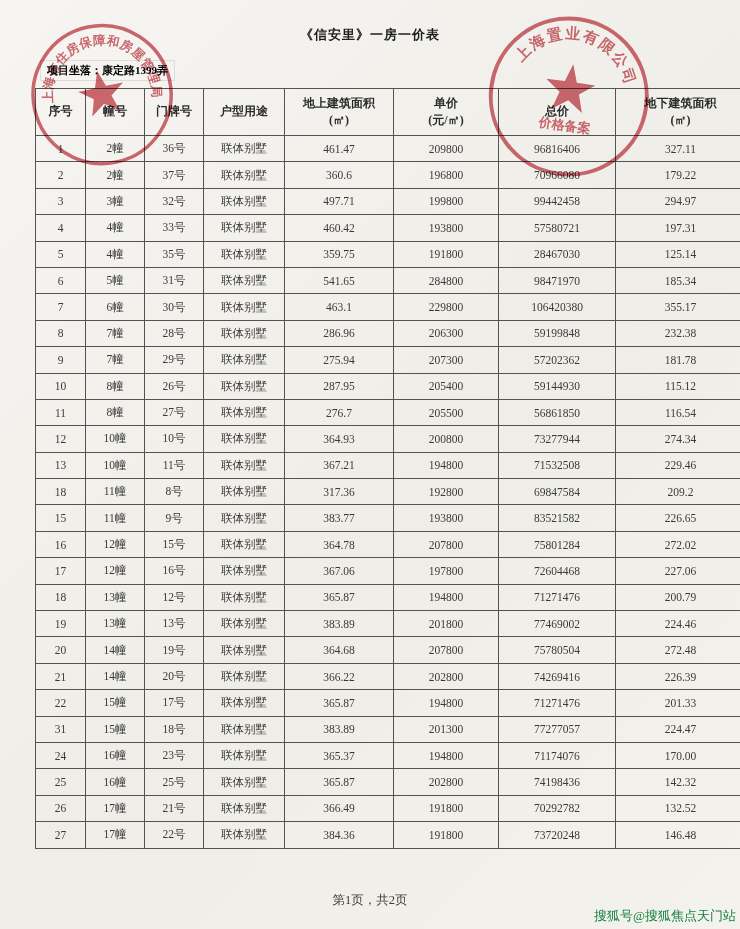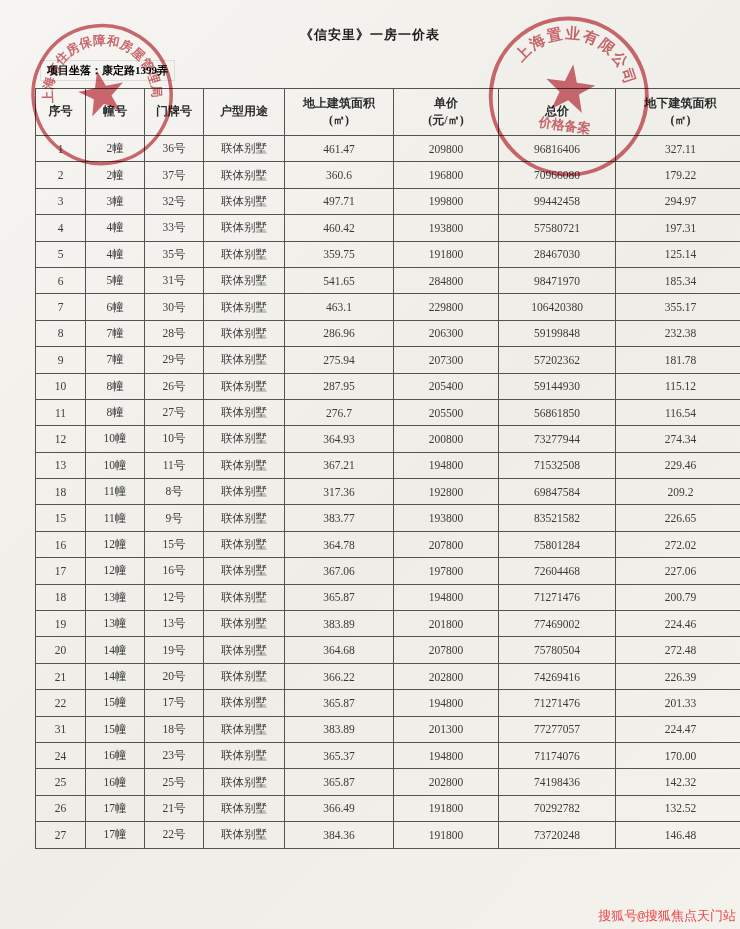--- a/index.html
+++ b/index.html
@@ -42,22 +42,22 @@
   th:nth-child(5){width:104px;}
   th:nth-child(6){width:100px;}
   th:nth-child(7){width:112px;}
   th:nth-child(8){width:125px;}
   .page-footer{
     position:absolute;bottom:20px;left:0;width:100%;
     text-align:center;font-size:12.5px;color:#3c3c3c;
   }
   .watermark{
     position:absolute;right:4px;bottom:4px;
-    font-size:13px;color:#ef4444;
-    font-family:Liberation Mono, monospace;
+    font-size:13px;color:#15803d;
+    font-family:Liberation Serif, serif;
   }
   .stamp{
     position:absolute;mix-blend-mode:multiply;opacity:.78;
     pointer-events:none;
   }
   .stamp-left{left:20px;top:12px;transform:rotate(-12deg);}
   .stamp-right{left:476px;top:4px;transform:rotate(8deg);}
   .stamp svg text{fill:#c5414b;font-family:"Liberation Serif","DejaVu Serif",serif;font-weight:bold;}
 </style>
 </head>
@@ -379,16 +379,17 @@
       <defs>
         <path id="ringR" d="M92.5,92.5 m-58,0 a58,58 0 1,1 116,0 a58,58 0 1,1 -116,0"></path>
       </defs>
       <text font-size="15" letter-spacing="2">
         <textPath href="#ringR" startOffset="28">上海置业有限公司</textPath>
       </text>
       <text x="92.5" y="126" font-size="13" text-anchor="middle">价格备案</text>
     </svg>
   </div>
 
+  <div class="page-footer">第1页，共2页</div>
 
   <div class="watermark">搜狐号@搜狐焦点天门站</div>
 
 </div>
 
 </body></html>

